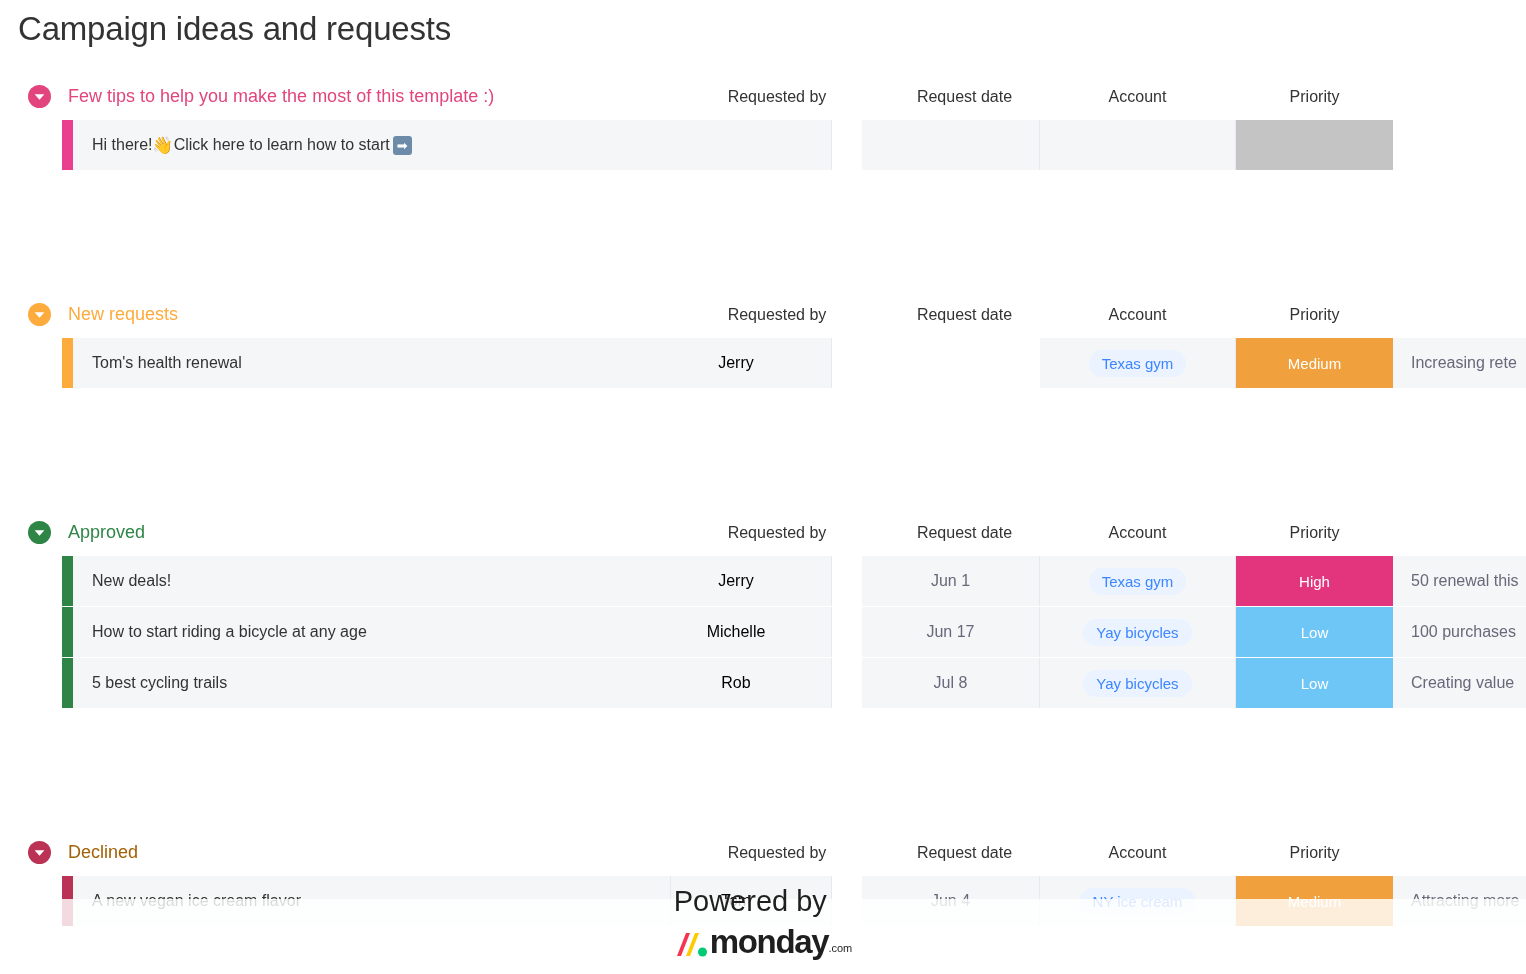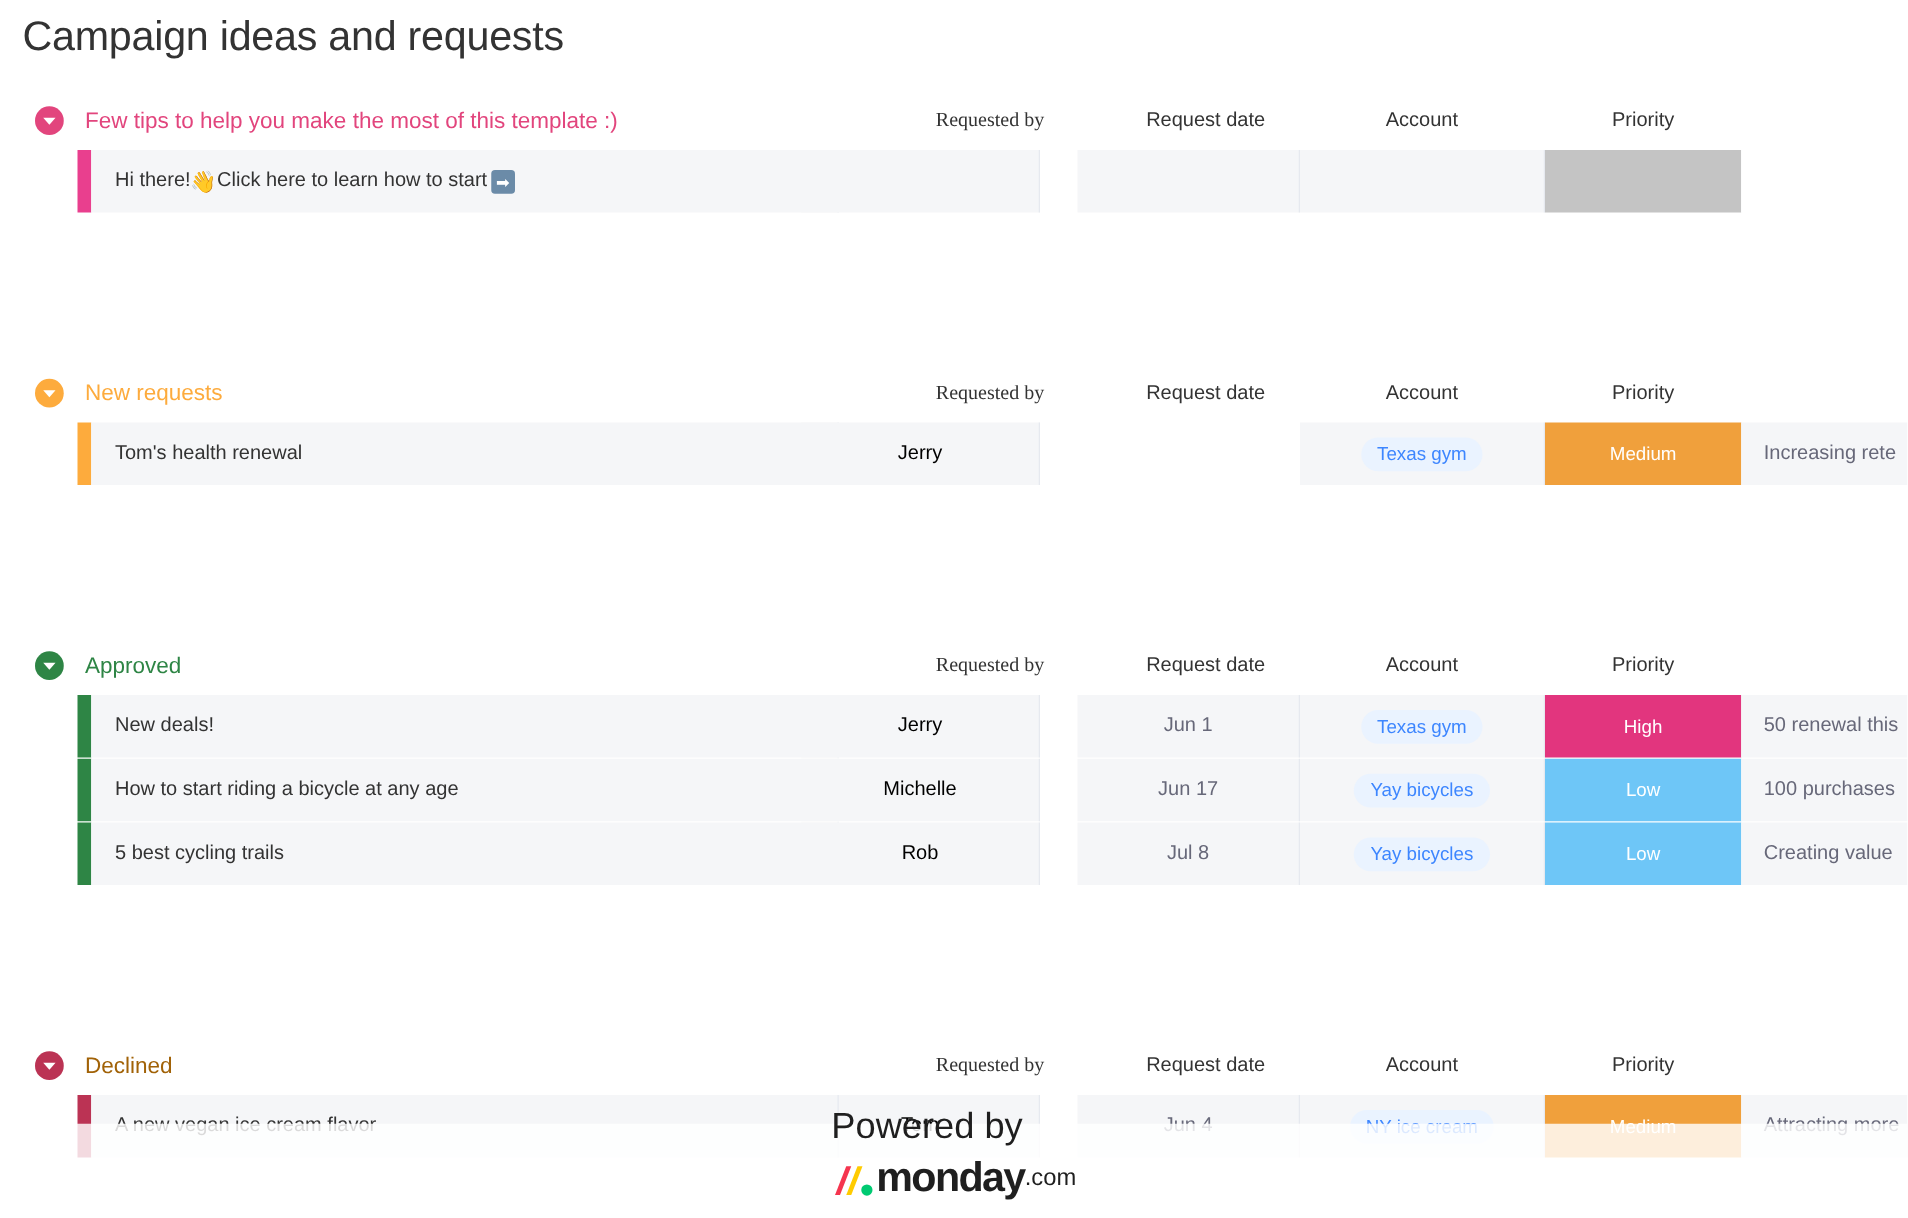--- a/index.html
+++ b/index.html
@@ -66,21 +66,21 @@
   
   .col-head {
     position: absolute;
     top: 2px;
     font-size: 16px;
     color: #333333;
     text-align: center;
     line-height: 26px;
     white-space: nowrap;
   }
-  .ch-requested-by { left: 697px; width: 190px; font-family: Liberation Serif, serif; }
+  .ch-requested-by { left: 682px; width: 190px; }
   .ch-request-date { left: 876px; width: 177px; }
   .ch-account      { left: 1040px; width: 195px; }
   .ch-priority     { left: 1236px; width: 157px; }
 
   
   .rows { position: relative; }
   .row {
     position: relative;
     height: 50px;
     margin-bottom: 1px;
@@ -201,21 +201,21 @@
     gap: 2px;
   }
   .wm-word {
     font-size: 33px;
     font-weight: 700;
     color: #1f1f1f;
     letter-spacing: -1.3px;
     line-height: 0.92;
   }
   .wm-dotcom {
-    font-size: 19px;
+    font-size: 11px;
     font-weight: 400;
     color: #1f1f1f;
     line-height: 1.55;
     margin-left: -2px;
   }
 </style>
 </head>
 <body>
 
 <div class="page">

